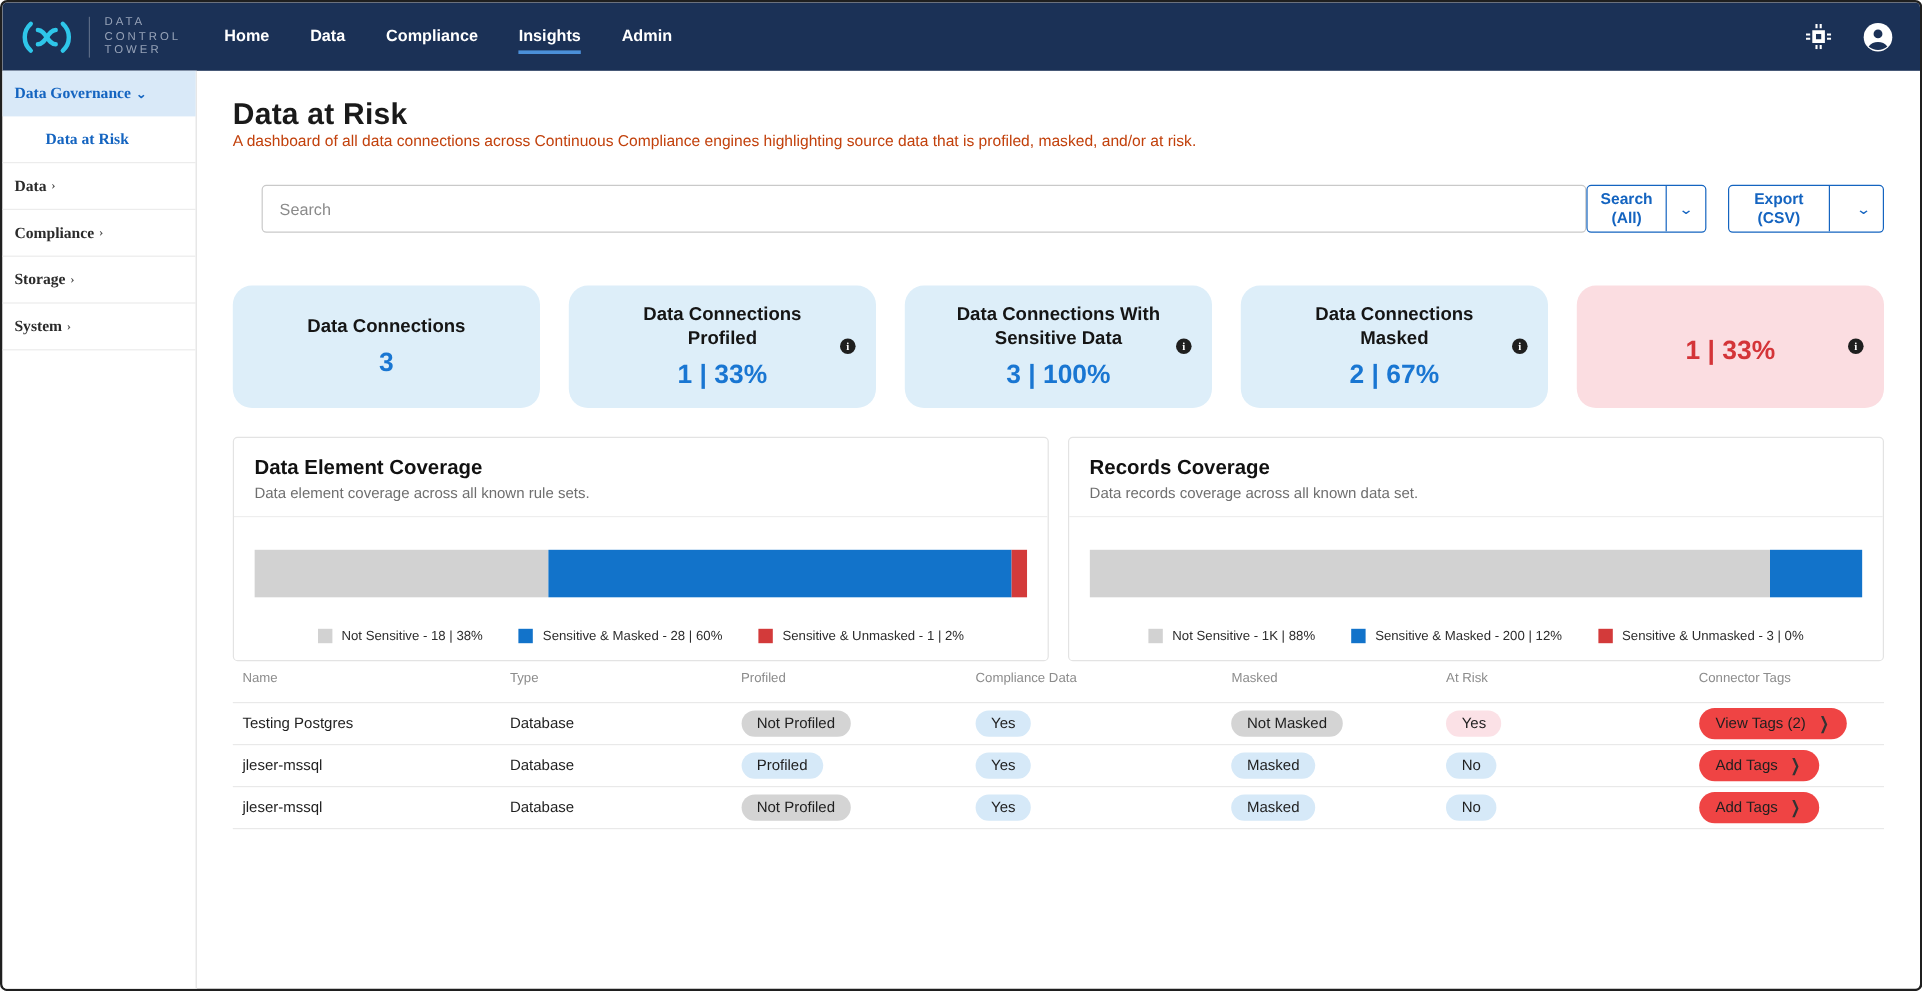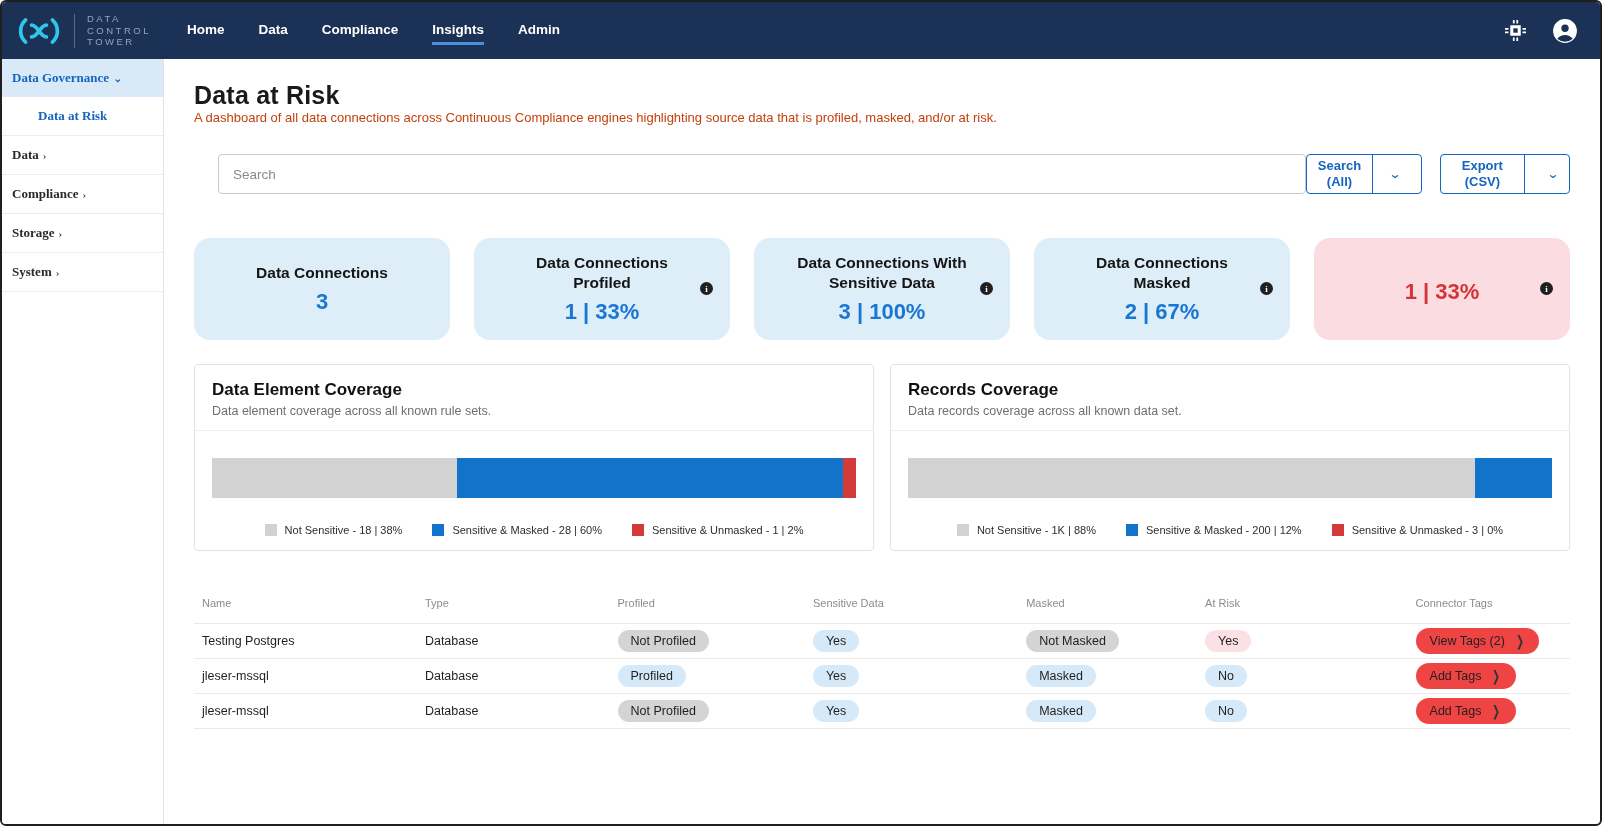--- a/index.html
+++ b/index.html
@@ -79,21 +79,21 @@
   .split-btn .btn-label {
     display: flex; align-items: center; justify-content: center;
     color: #1464c0; font-weight: 700; font-size: 13px;
     padding: 0 12px; text-align: center; line-height: 1.25;
     border-right: 1.5px solid #1464c0; white-space: pre-line;
   }
   .split-btn .btn-caret {
     display: flex; align-items: center; justify-content: center;
     width: 44px; color: #1464c0; font-size: 12px;
   }
-  .search-btn { margin-left: 0; width: 116px; }
+  .search-btn { margin-left: 0; width: 100px; }
   .search-btn .btn-label { width: 66px; }
   .export-btn { margin-left: 18px; width: 130px; gap: 12px; }
   .caret-glyph { transform: scale(1.3,1); }
 
   
   .stat-row { margin-top: 44px; display: flex; gap: 24px; }
   .stat-card {
     flex: 1; height: 102px; border-radius: 16px;
     background: #ddeef9; position: relative;
     display: flex; flex-direction: column; align-items: center; justify-content: center;
@@ -131,21 +131,21 @@
     margin-top: 26px; display: flex; justify-content: center; gap: 30px;
     font-size: 11px; color: #2d2d2d;
   }
   .legend-item { display: flex; align-items: center; gap: 8px; }
   .swatch { width: 12px; height: 12px; flex: 0 0 12px; }
   .swatch.gray { background: #d2d2d2; }
   .swatch.blue { background: #1273ca; }
   .swatch.red  { background: #d33a3a; }
 
   
-  .data-table { margin-top: 38px; }
+  .data-table { }
   .t-row {
     display: grid;
     grid-template-columns: 16.2% 14% 14.2% 15.5% 13% 15.3% auto;
     align-items: center;
   }
   .t-head { padding: 8px 0 14px; }
   .t-head .t-cell { font-size: 11px; color: #8c8c8c; font-weight: 400; }
   .t-body-row { border-top: 1px solid #e9e9e9; height: 35px; }
   .data-table .last-divider { border-top: 1px solid #e9e9e9; }
   .t-cell { padding-left: 8px; font-size: 12.5px; color: #1f1f1f; }
@@ -342,21 +342,21 @@
             </div>
           </div>
         </div>
       </div>
 
       <div class="data-table">
         <div class="t-row t-head">
           <span class="t-cell">Name</span>
           <span class="t-cell">Type</span>
           <span class="t-cell">Profiled</span>
-          <span class="t-cell">Sensitive Data</span>
+          <span class="t-cell">Compliance Data</span>
           <span class="t-cell">Masked</span>
           <span class="t-cell">At Risk</span>
           <span class="t-cell">Connector Tags</span>
         </div>
 
         <div class="t-row t-body-row">
           <span class="t-cell">Testing Postgres</span>
           <span class="t-cell">Database</span>
           <span class="t-cell"><span class="pill" data-variant="gray">Not Profiled</span></span>
           <span class="t-cell"><span class="pill" data-variant="blue">Yes</span></span>

